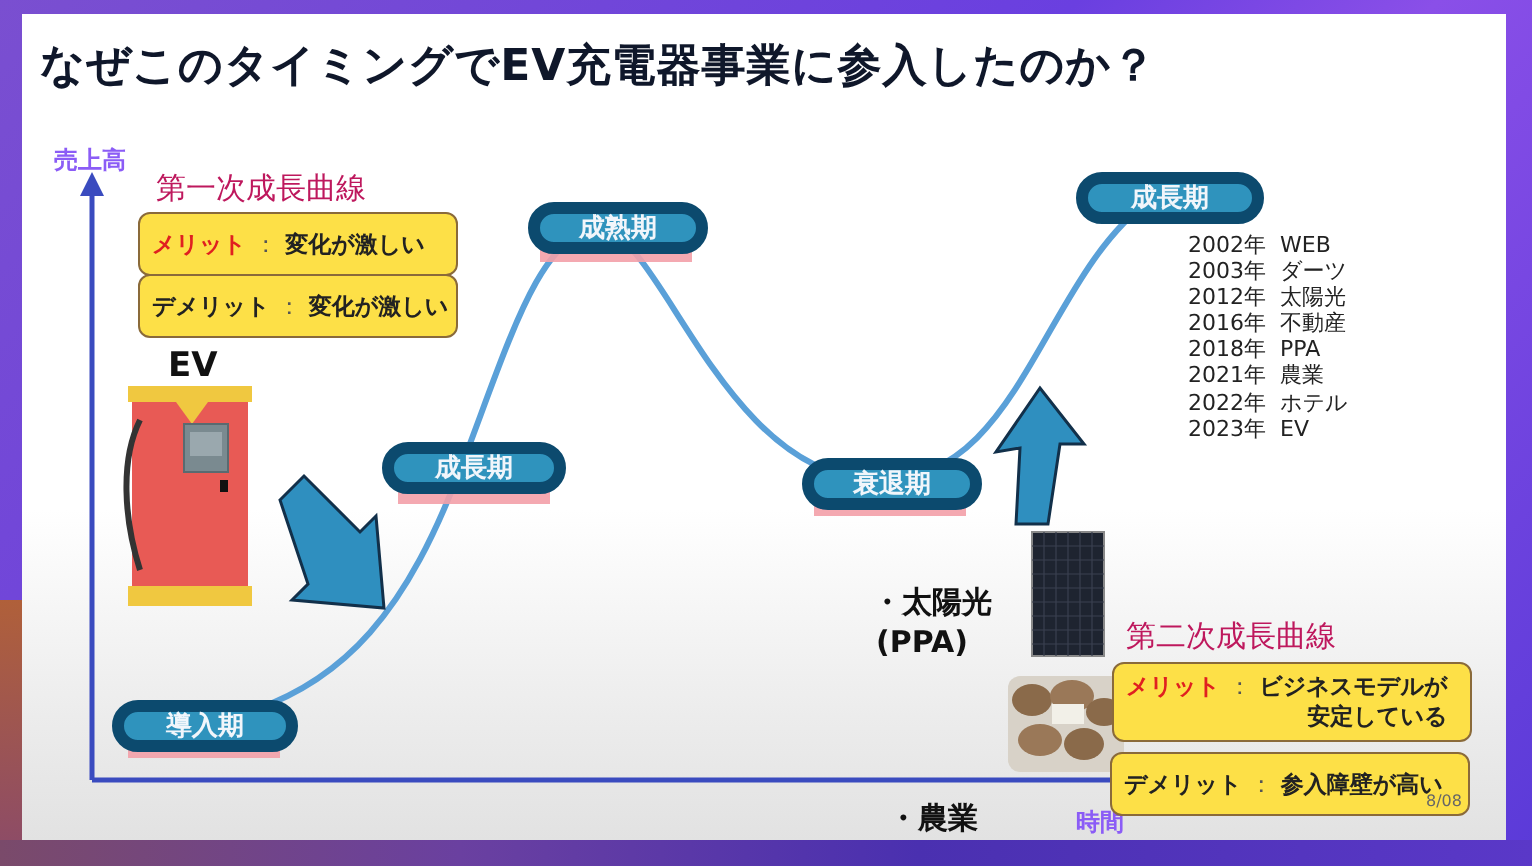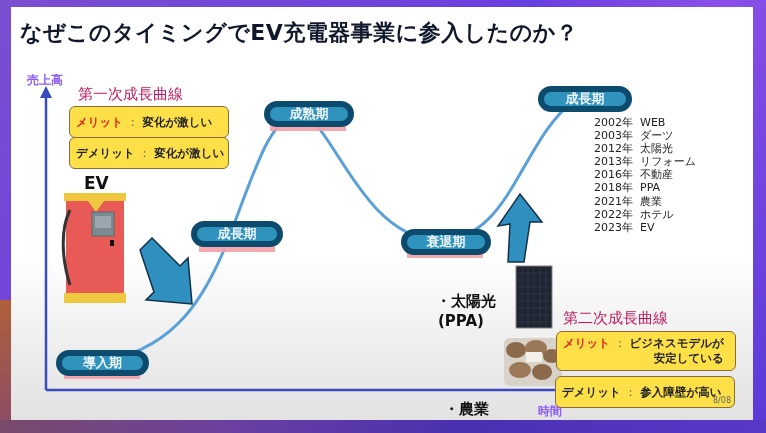--- a/index.html
+++ b/index.html
@@ -157,24 +157,20 @@
     </div>
     <div class="row">
       <span class="yr">2003年</span>
       <span>ダーツ</span>
     </div>
     <div class="row">
       <span class="yr">2012年</span>
       <span>太陽光</span>
     </div>
     <div class="row">
-      <span class="yr">2013年</span>
-      <span>リフォーム</span>
-    </div>
-    <div class="row">
       <span class="yr">2016年</span>
       <span>不動産</span>
     </div>
     <div class="row">
       <span class="yr">2018年</span>
       <span>PPA</span>
     </div>
     <div class="row">
       <span class="yr">2021年</span>
       <span>農業</span>

